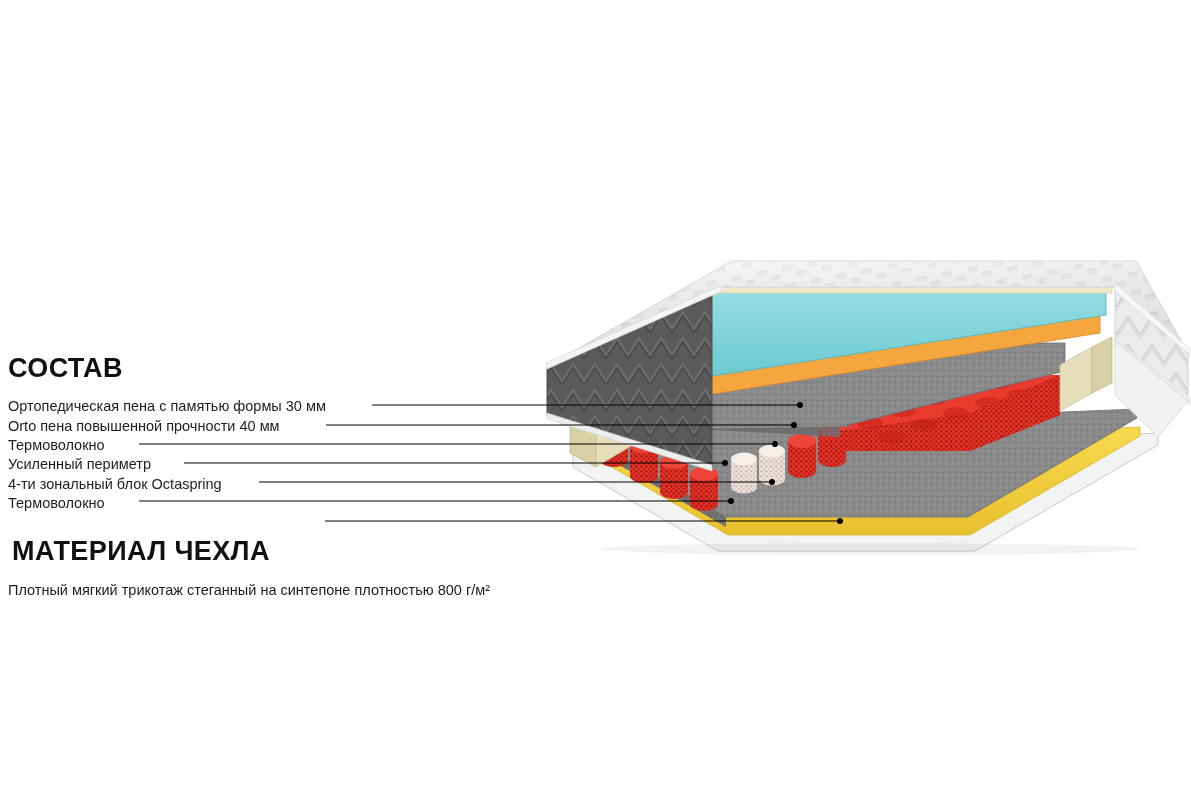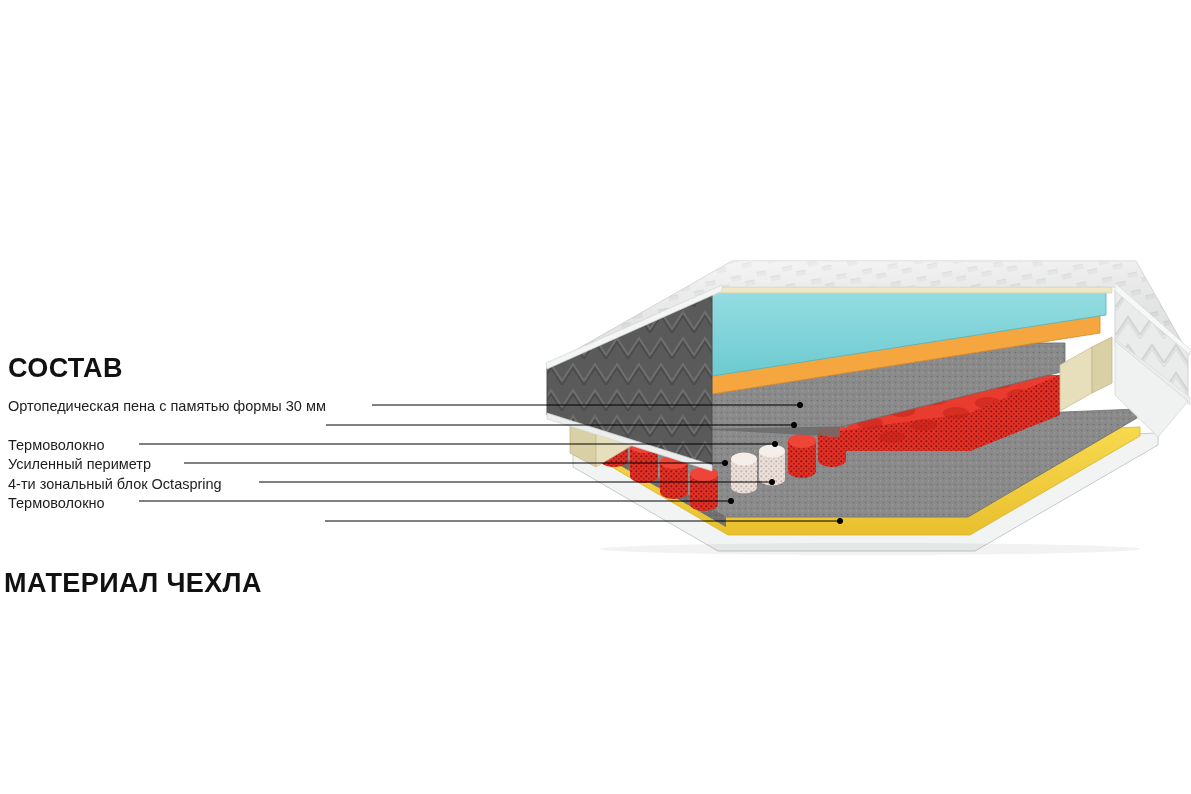--- a/index.html
+++ b/index.html
@@ -11,24 +11,23 @@
   }
   .stage{position:absolute;left:0;top:0;width:1191px;height:794px;padding-left:32px;}
 
   
   #composition-heading{
     position:absolute;left:8px;top:355px;
     font-size:27px;font-weight:bold;letter-spacing:.4px;line-height:1;
     color:#111;
   }
   #cover-heading{
-    position:absolute;left:4px;top:538px;
+    position:absolute;left:12px;top:538px;
     font-size:27px;font-weight:bold;letter-spacing:.4px;line-height:1;
     color:#111;
-    margin-top:32px;
   }
   #cover-desc{
     position:absolute;left:8px;top:583px;
     font-size:14.5px;font-weight:400;line-height:1;color:#1d1d1d;
     white-space:nowrap;
   }
   .layer-label{
     position:absolute;left:8px;
     font-size:14.5px;line-height:1;color:#1d1d1d;white-space:nowrap;
   }
@@ -43,26 +42,28 @@
   #mattress svg{display:block;}
 </style>
 </head>
 <body>
 
 <div class="stage">
 
   <div id="composition-heading">СОСТАВ</div>
 
   <div class="layer-label" style="top:399px">Ортопедическая пена с памятью формы 30 мм</div>
+  <div class="layer-label" style="top:419px">Orto пена повышенной прочности 40 мм</div>
   <div class="layer-label" style="top:438px">Термоволокно</div>
   <div class="layer-label" style="top:457px">Усиленный периметр</div>
   <div class="layer-label" style="top:477px">4-ти зональный блок Octaspring</div>
   <div class="layer-label" style="top:496px">Термоволокно</div>
 
   <div id="cover-heading">МАТЕРИАЛ ЧЕХЛА</div>
+  <div id="cover-desc">Плотный мягкий трикотаж стеганный на синтепоне плотностью 800 г/м²</div>
 
   <div id="mattress">
     <svg width="655" height="300" viewBox="0 0 655 300" xmlns="http://www.w3.org/2000/svg">
       <defs>
 
         <pattern id="quiltPat" width="26" height="18" patternUnits="userSpaceOnUse" patternTransform="rotate(-11)">
           <rect width="26" height="18" fill="#efefef"></rect>
           <path d="M1 4 h10 v5 h-10 z" fill="#dcdcdc" opacity=".85"></path>
           <path d="M14 11 h10 v5 h-10 z" fill="#dcdcdc" opacity=".85"></path>
           <path d="M1 4 h10 v1.2 h-10 z" fill="#c6c6c6" opacity=".7"></path>

